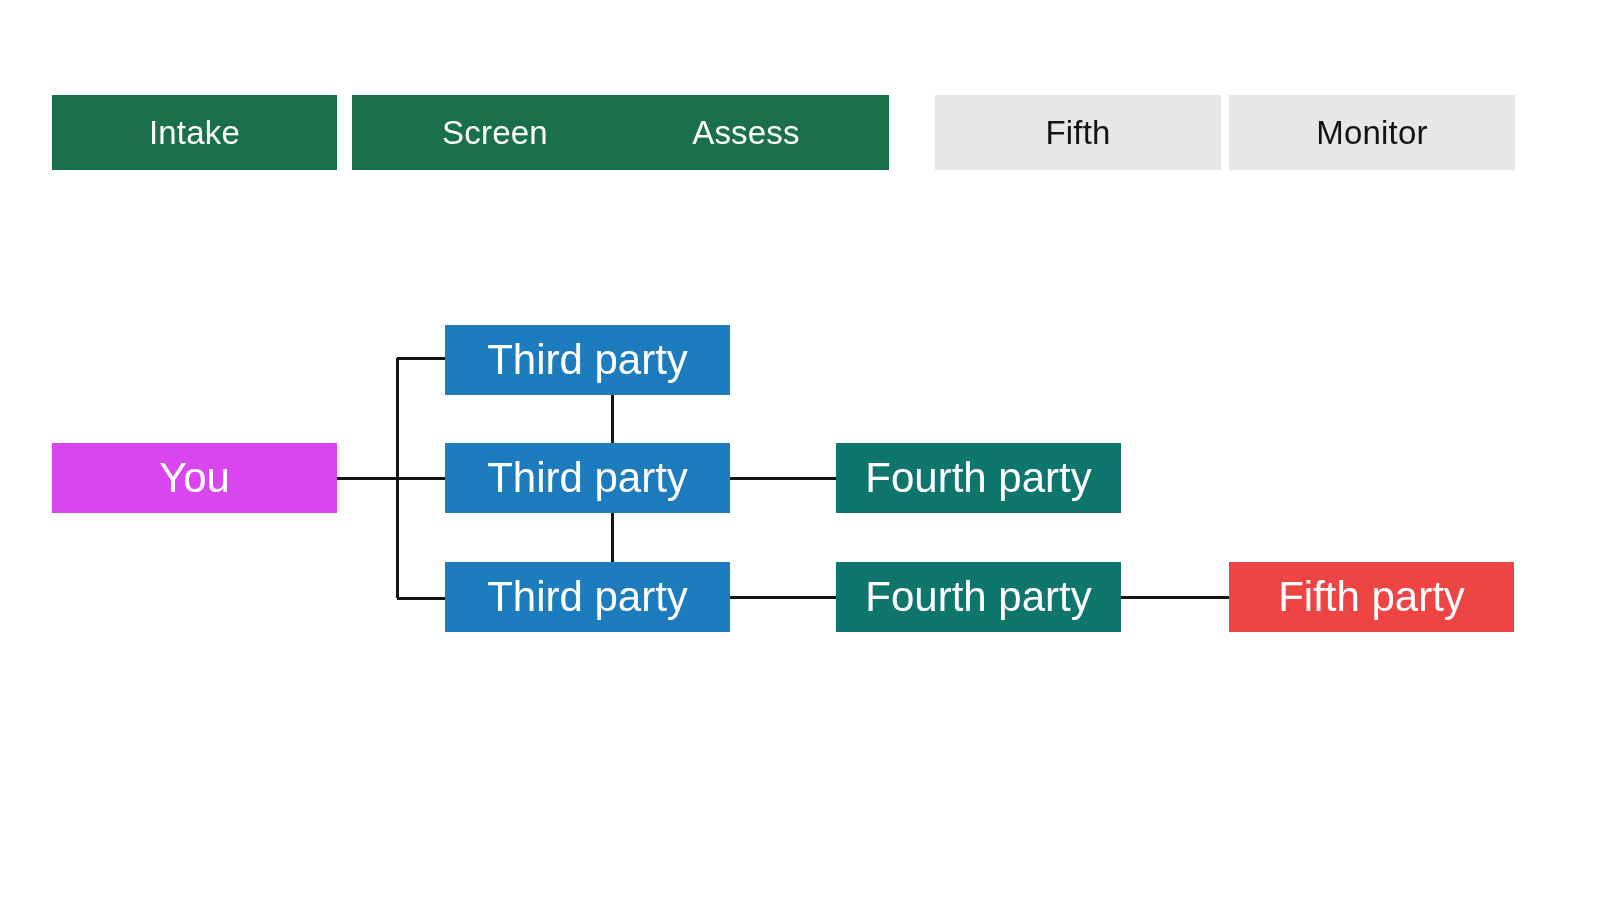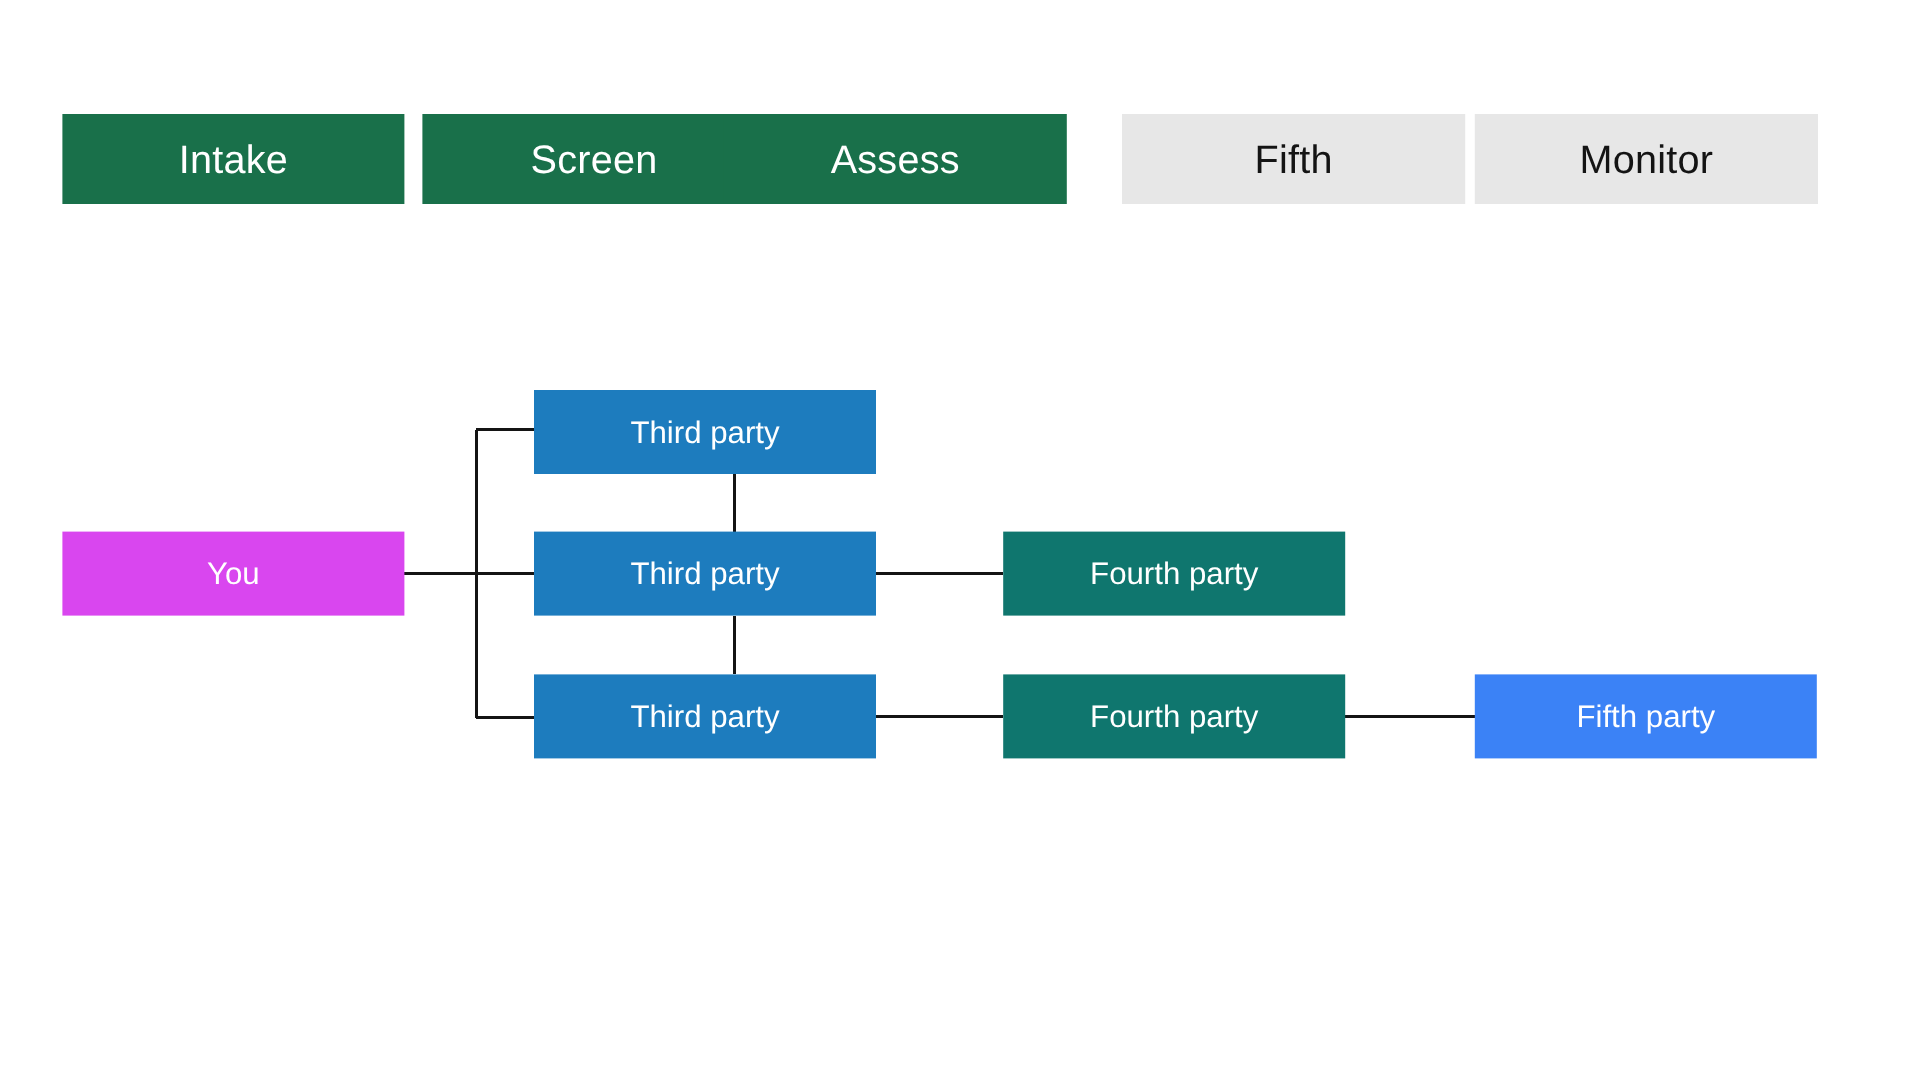--- a/index.html
+++ b/index.html
@@ -62,31 +62,31 @@
     pointer-events: none;
   }
 
   
   .node {
     position: absolute;
     height: 70px;
     display: flex;
     align-items: center;
     justify-content: center;
-    font-size: 26px;
+    font-size: 42px;
     font-weight: 400;
     line-height: 1;
     color: #ffffff;
     box-sizing: border-box;
     white-space: nowrap;
   }
   .node.you       { background: #d946ef; }
   .node.third     { background: #1d7cbe; }
   .node.fourth    { background: #0f766e; }
-  .node.fifth     { background: #3b82f6; }
+  .node.fifth     { background: #ef4444; }
 
   
   .n-you     { left: 52px;   top: 443px; width: 285px; }
   .n-third-0 { left: 445px;  top: 325px; width: 285px; }
   .n-third-1 { left: 445px;  top: 443px; width: 285px; }
   .n-third-2 { left: 445px;  top: 562px; width: 285px; }
   .n-fourth-0{ left: 836px;  top: 443px; width: 285px; }
   .n-fourth-1{ left: 836px;  top: 562px; width: 285px; }
   .n-fifth-0 { left: 1229px; top: 562px; width: 285px; }
 </style>

